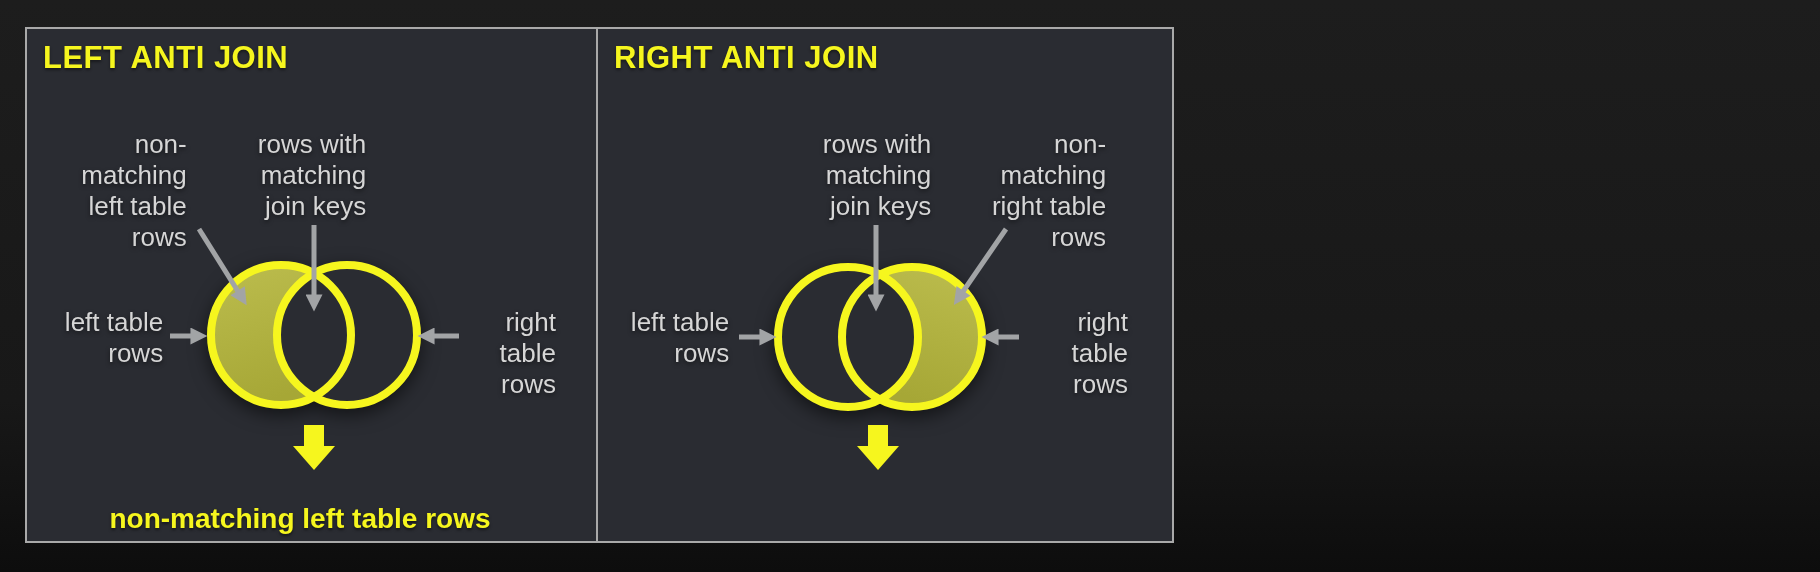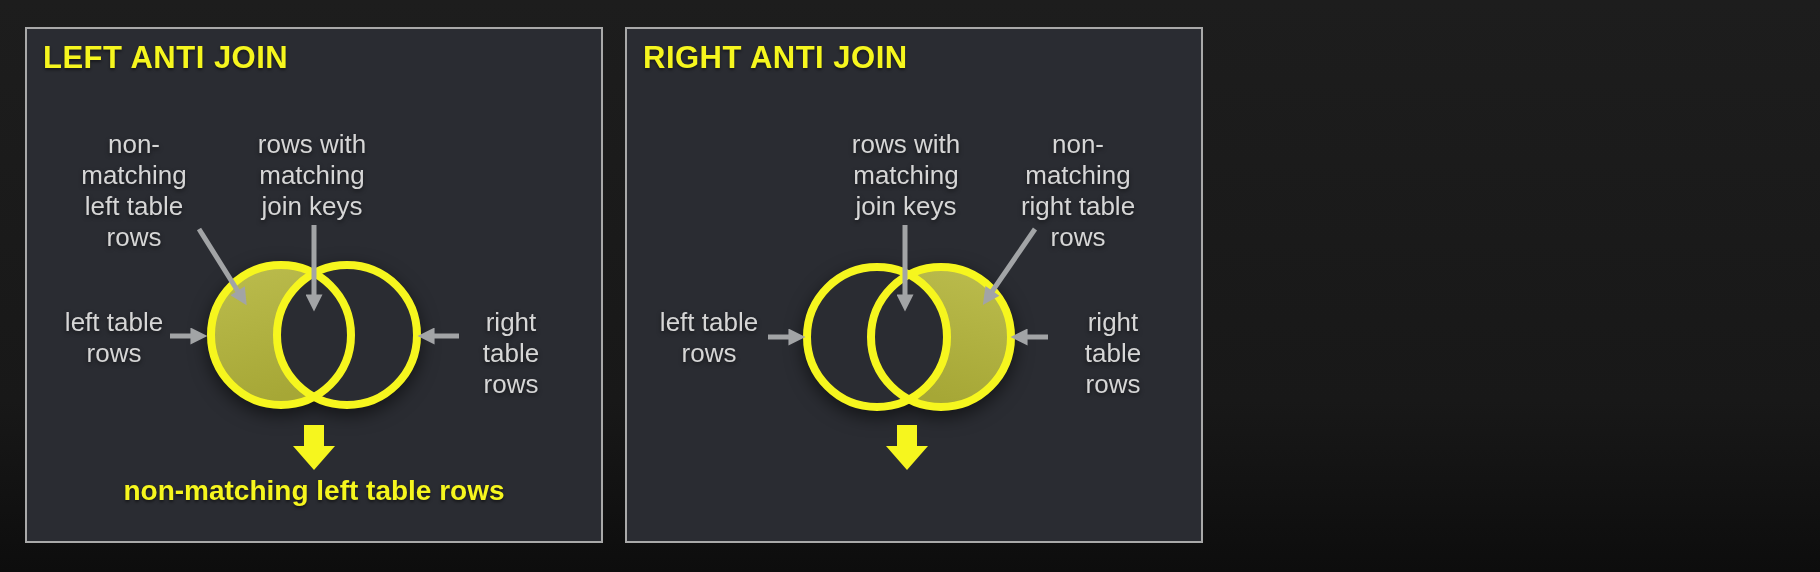--- a/index.html
+++ b/index.html
@@ -12,41 +12,41 @@
 
   .panel {
     position: absolute;
     top: 27px;
     width: 578px;
     height: 516px;
     background: #2a2c32;
     border: 2px solid #a9a9a9;
   }
   .panel.p0 { left: 25px; }
-  .panel.p1 { left: 625px; padding-left: 32px; }
+  .panel.p1 { left: 596px; padding-left: 32px; }
 
   .panel-title {
     position: absolute;
     left: 16px;
     top: 12px;
     font-size: 31px;
     line-height: 34px;
     font-weight: bold;
     color: #f6f61e;
     letter-spacing: 0.5px;
     text-shadow: 0 2px 3px rgba(0,0,0,0.45);
   }
 
   .venn-svg { position: absolute; inset: 0; width: 578px; height: 516px; }
   .venn-group { filter: drop-shadow(0px 6px 9px rgba(0,0,0,0.55)); }
 
   .lbl {
     position: absolute;
     transform: translateX(-50%);
-    text-align: center;
+    text-align: right;
     white-space: pre-line;
     font-size: 26px;
     line-height: 31px;
     color: #d6d6d6;
     text-shadow: 0 2px 4px rgba(0,0,0,0.5);
   }
   
   .p0 .lbl-crescent      { left: 107px; top: 100px; }
   .p0 .lbl-intersection  { left: 285px; top: 100px; }
   .p0 .lbl-left-circle   { left:  87px; top: 278px; }
@@ -60,21 +60,21 @@
   .caption {
     position: absolute;
     transform: translateX(-50%);
     top: 446px;
     font-size: 28px;
     font-weight: bold;
     color: #f6f61e;
     white-space: nowrap;
     text-shadow: 0 2px 3px rgba(0,0,0,0.5);
   }
-  .p0 .caption { left: 287px; }
+  .p0 .caption { left: 273px; margin-top: 28px; }
   .p1 .caption { left: 280px; }
 </style>
 </head>
 <body>
 
 <div class="panel p0">
   <div class="panel-title">LEFT ANTI JOIN</div>
 
   <svg class="venn-svg" viewBox="0 0 578 516">
     <defs>

